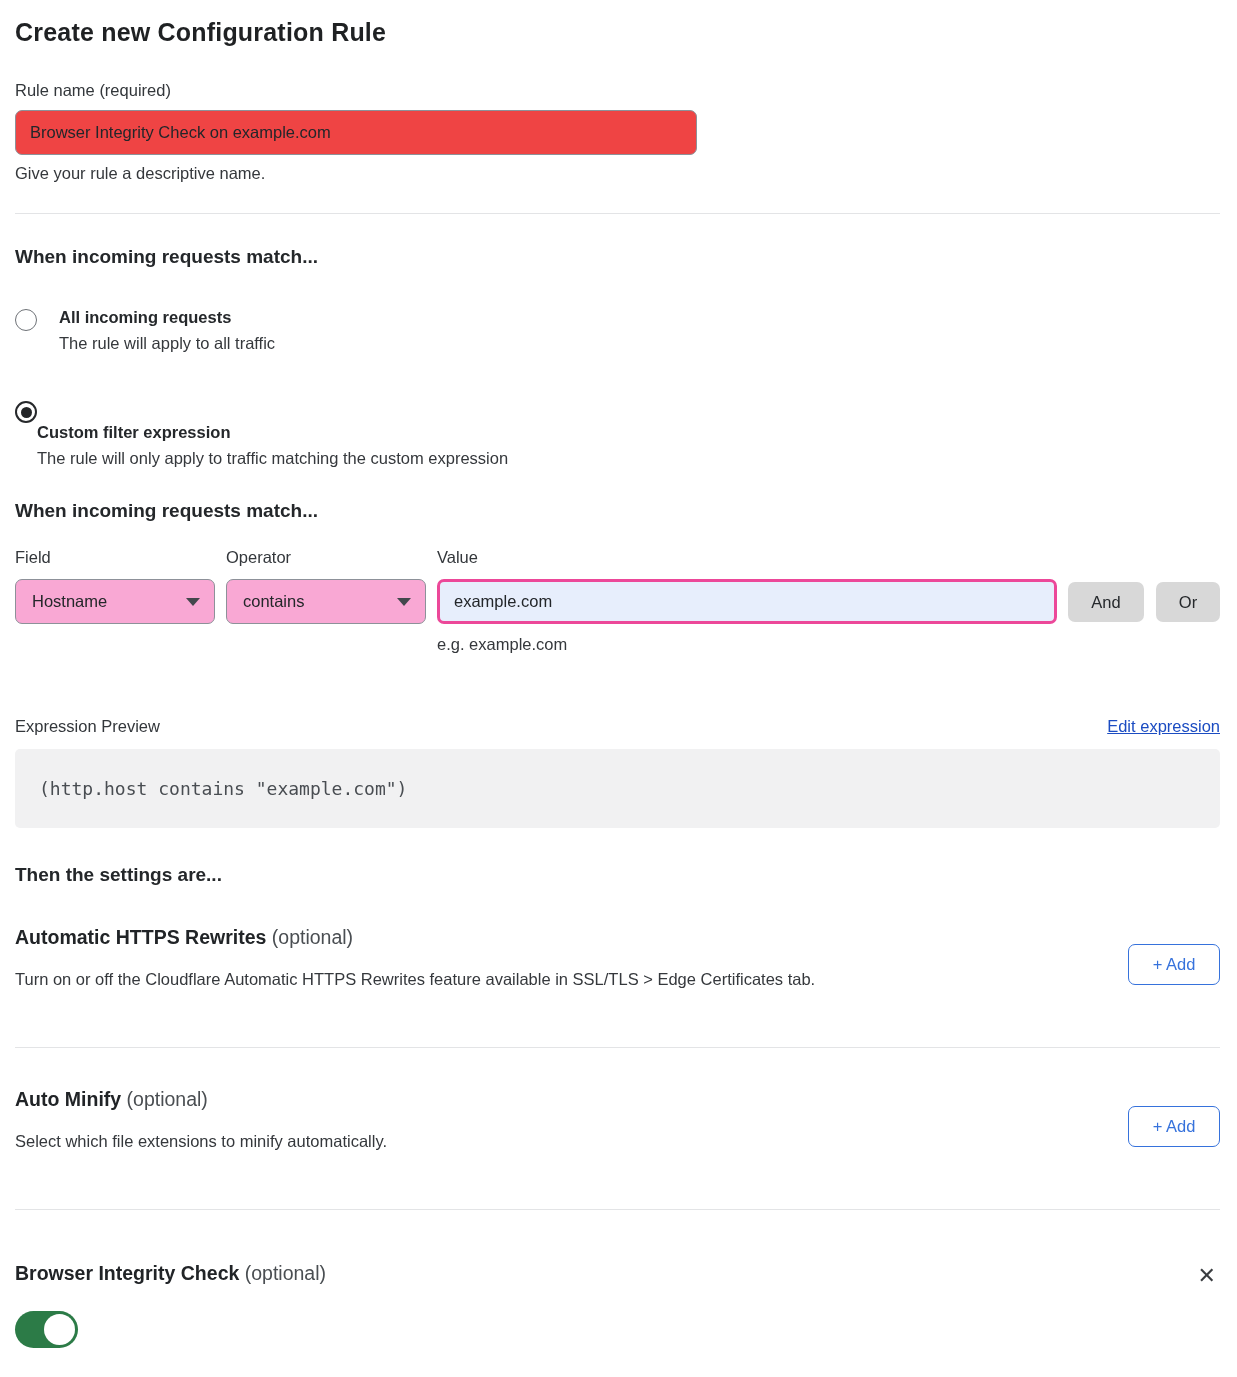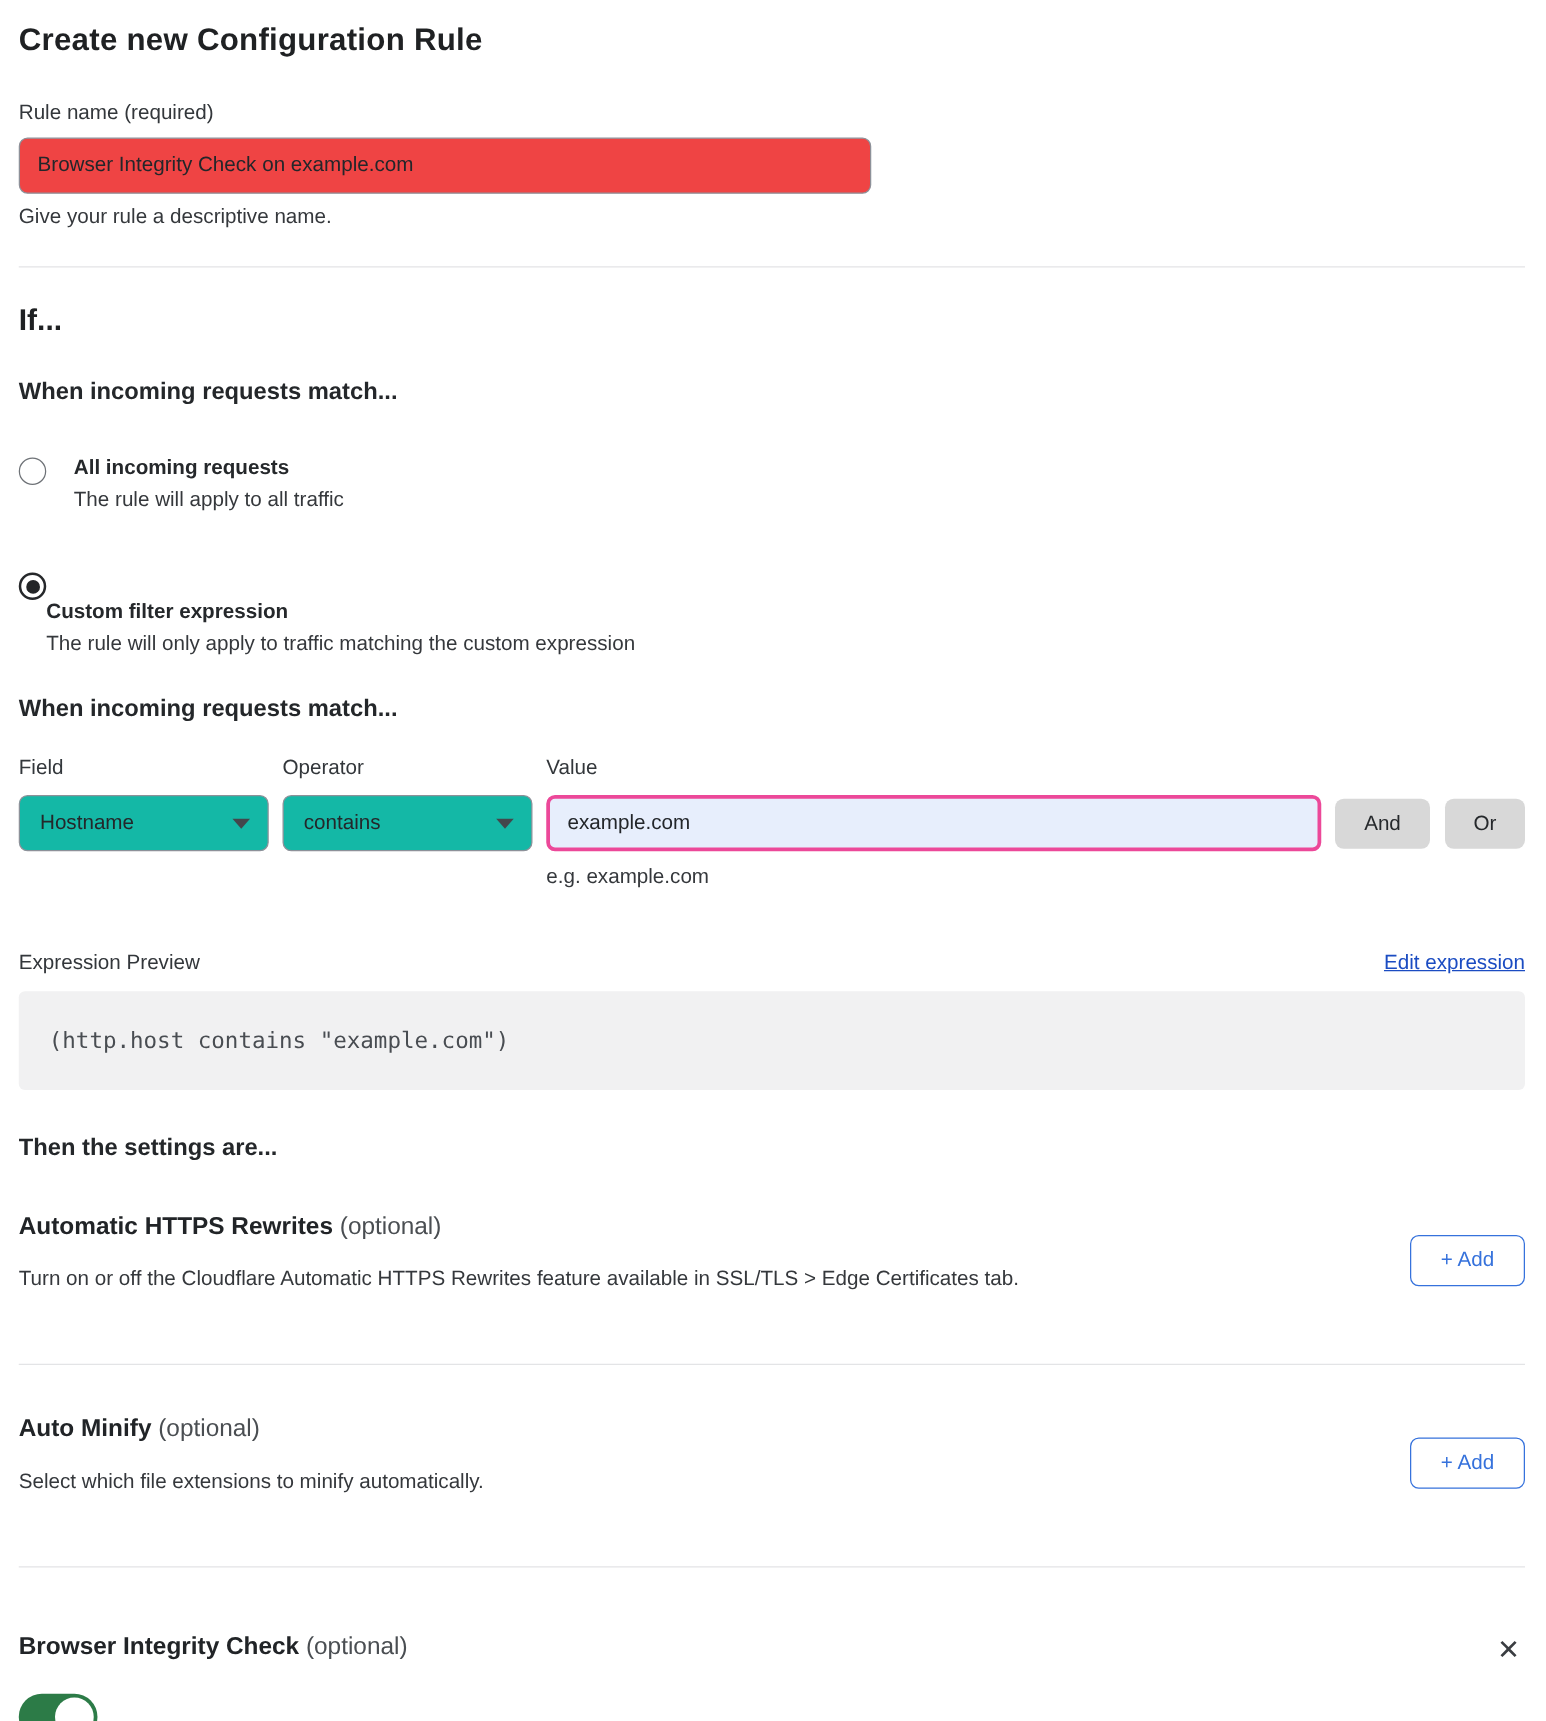--- a/index.html
+++ b/index.html
@@ -46,21 +46,21 @@
   .radio-desc { font-size: 16.5px; color: #35383c; margin-top: 7px; }
 
   .builder { display: flex; margin-top: 26px; align-items: flex-start; }
   .builder .col-label { font-size: 16.5px; color: #33373b; margin-bottom: 12px; }
   .col-field { width: 200px; }
   .col-operator { width: 200px; margin-left: 11px; }
   .col-value { flex: 1 1 auto; margin-left: 11px; }
   .col-buttons { margin-left: 11px; padding-top: 34px; display: flex; }
 
   .select-box {
-    height: 45px; border: 1px solid #8d9199; border-radius: 7px; background: #14b8a6;
+    height: 45px; border: 1px solid #8d9199; border-radius: 7px; background: #f9a8d4;
     display: flex; align-items: center; justify-content: space-between;
     padding: 0 14px 0 16px; cursor: pointer;
   }
   .select-box .select-value { font-size: 16.5px; color: #24272a; }
   .chevron-down {
     width: 0; height: 0;
     border-left: 7px solid transparent; border-right: 7px solid transparent;
     border-top: 8px solid #43474c;
   }
   .value-input {
@@ -73,21 +73,21 @@
   .logic-btn {
     height: 40px; border: none; border-radius: 7px; background: #d8d8d8;
     font-size: 16.5px; color: #26292c; cursor: pointer;
     font-family: "Liberation Sans", sans-serif;
   }
   .and-btn { width: 76px; }
   .or-btn { width: 64px; margin-left: 12px; }
 
   .preview-row { display: flex; justify-content: space-between; align-items: flex-end; margin-top: 50px; }
   .preview-label { font-size: 16.5px; color: #33373b; }
-  .edit-link { font-size: 16.5px; text-decoration: underline; cursor: pointer; }
+  .edit-link { font-size: 16.5px; text-decoration: underline; cursor: pointer; margin-top: 13px; }
   .code-block {
     margin-top: 13px; background: #f1f1f2; border-radius: 5px;
     padding: 29px 24px; font-family: "DejaVu Sans Mono", "Liberation Mono", monospace;
     font-size: 18px; color: #494d52;
   }
 
   h3.then-heading { font-size: 19px; font-weight: 700; color: #24272a; margin-top: 36px; }
 
   .setting-row { display: flex; justify-content: space-between; align-items: flex-start; padding-top: 40px; }
   .setting-row.bordered { border-bottom: 1px solid #e3e4e6; padding-bottom: 58px; }
@@ -119,21 +119,20 @@
 <div class="page">
 
   <h1 class="page-title">Create new Configuration Rule</h1>
 
   <div class="field-label">Rule name (required)</div>
   <input class="rule-name-input" type="text" value="Browser Integrity Check on example.com" style="">
   <div class="help-text">Give your rule a descriptive name.</div>
 
   <hr class="divider">
 
-  <h2 class="if-heading">If...</h2>
   <h3 class="match-heading">When incoming requests match...</h3>
 
   <div class="radio-option">
     <div class="radio-circle">
       
     </div>
     <div class="radio-texts">
       <div class="radio-title">All incoming requests</div>
       <div class="radio-desc">The rule will apply to all traffic</div>
     </div>

